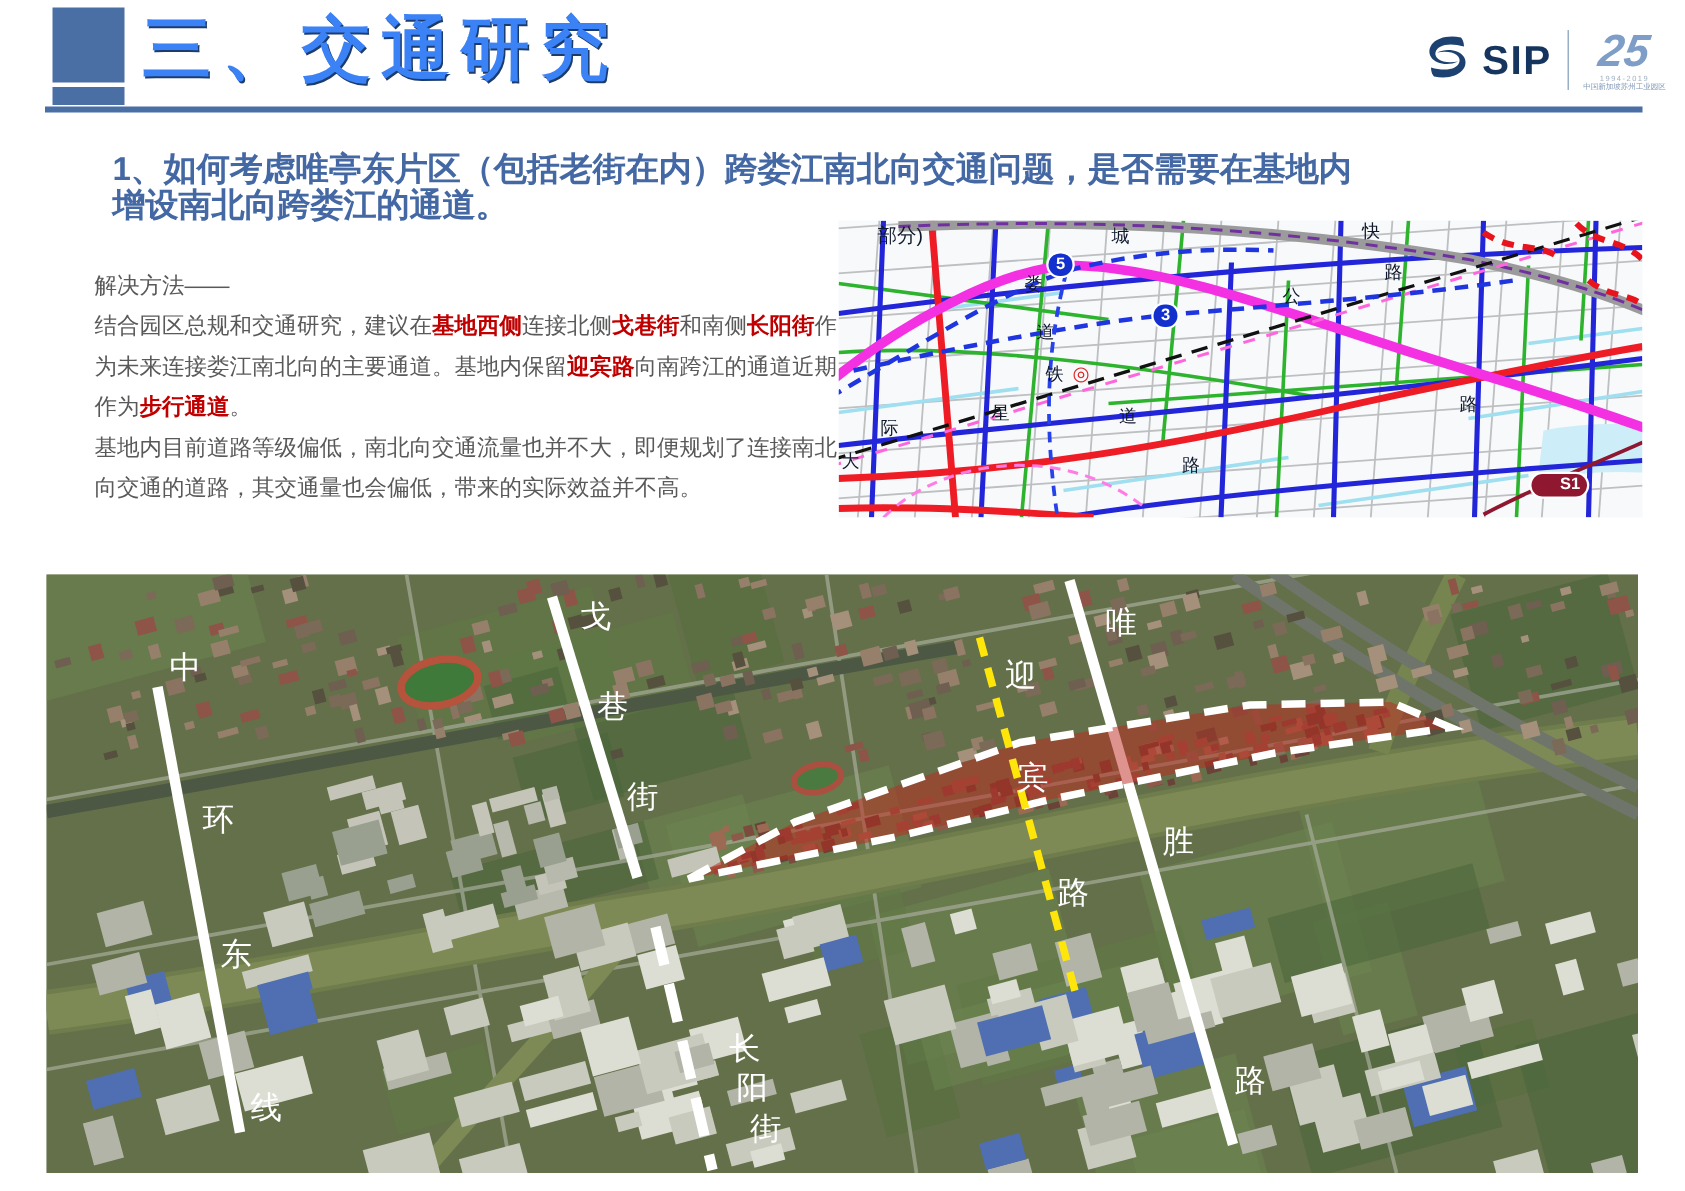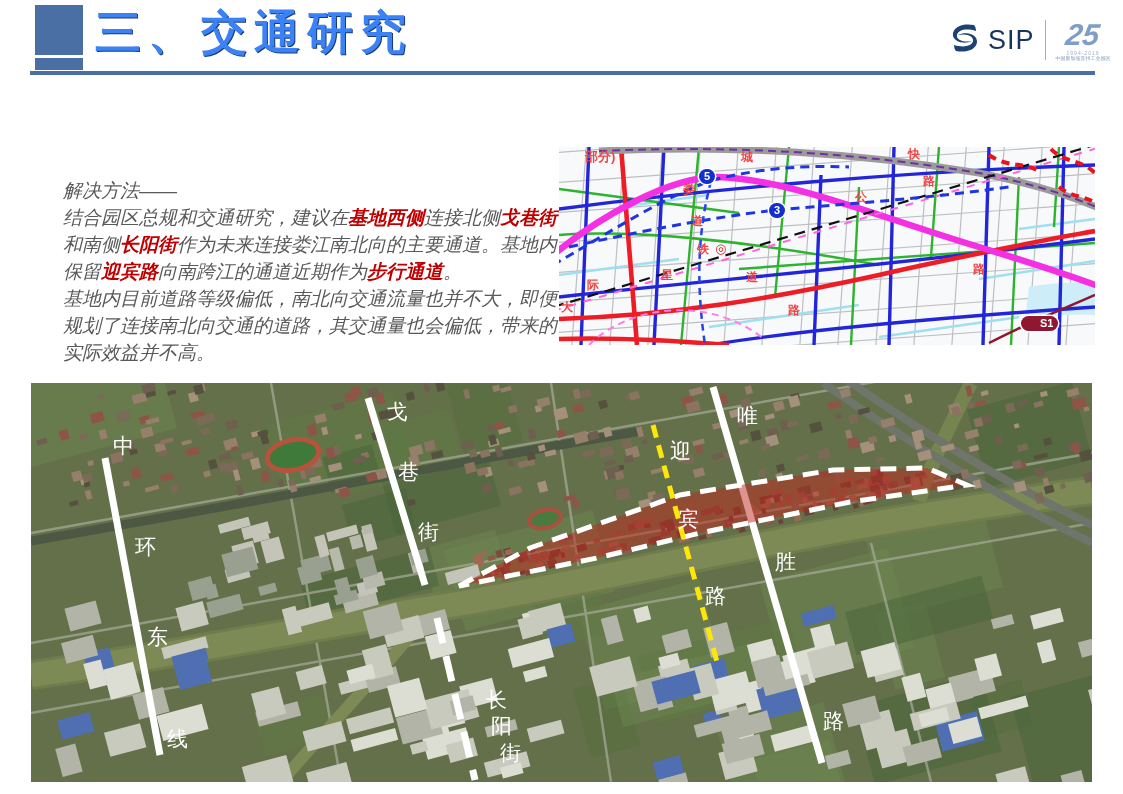--- a/index.html
+++ b/index.html
@@ -8,39 +8,39 @@
 
   
   .deco-square{position:absolute;left:35px;top:5px;width:48px;height:50px;background:#4a6fa5;}
   .deco-bar{position:absolute;left:35px;top:58px;width:48px;height:12px;background:#4a6fa5;}
   .page-title{position:absolute;left:95px;top:2px;font-size:46px;font-weight:bold;color:#3b82f6;
               letter-spacing:7px;text-shadow:1px 1px 0 #1c3c6b;}
   .header-rule{position:absolute;left:30px;top:71px;width:1065px;height:4px;background:#4a6fa5;}
 
   
   .logo{position:absolute;left:948px;top:14px;height:52px;display:flex;align-items:center;gap:6px;}
-  .logo-brand{font-size:27px;font-weight:normal;color:#16355e;letter-spacing:1px;}
+  .logo-brand{font-size:27px;font-weight:bold;color:#16355e;letter-spacing:1px;}
   .logo-div{width:1px;height:40px;background:#9ab0c9;margin:0 4px;}
   .logo-anniv{display:flex;flex-direction:column;align-items:center;line-height:1;}
   .logo-25{font-size:30px;font-weight:bold;font-style:italic;color:#7f9ec7;transform:skewX(-8deg);}
   .logo-cap1{font-size:5px;color:#a0aec2;letter-spacing:1px;margin-top:1px;}
   .logo-cap2{font-size:5px;color:#7f96b8;}
 
   
   .question{position:absolute;left:75px;top:101px;width:1010px;color:#4468a3;font-weight:bold;
             font-size:22px;line-height:24px;}
-  .solution{position:absolute;left:63px;top:177px;width:503px;color:#595959;font-size:19px;
-            line-height:27px;font-style:italic;}
+  .solution{position:absolute;left:63px;top:177px;width:503px;color:#595959;font-size:15px;
+            line-height:27px;}
   .solution .hl{color:#c00000;font-weight:bold;}
 
   
   .plan-map{position:absolute;left:559px;top:147px;width:536px;height:198px;overflow:hidden;background:#f7f9fb;}
   .plan-map svg{position:absolute;left:0;top:0;}
   #map-labels{position:absolute;left:0;top:0;width:100%;height:100%;}
-  .plan-char{position:absolute;color:#ef4444;font-size:12px;font-weight:bold;line-height:1;}
+  .plan-char{position:absolute;color:#0f172a;font-size:12px;font-weight:normal;line-height:1;}
   .badge{position:absolute;color:#fff;font-weight:bold;font-size:11px;line-height:1.2;
          border-radius:8px;padding:1px 5px;box-shadow:0 0 0 1.5px #fff;}
   .badge.metro{background:#1330cf;}
   .badge.rail{background:#8f1830;padding-left:19px;}
   .station{position:absolute;color:#e02020;font-size:13px;font-weight:bold;line-height:1;}
 
   
   .aerial{position:absolute;left:31px;top:383px;width:1061px;height:399px;overflow:hidden;background:#647049;}
   .aerial svg{position:absolute;left:0;top:0;}
   #sat-labels{position:absolute;left:0;top:0;width:100%;height:100%;}
@@ -65,20 +65,24 @@
     </span>
     <span class="logo-brand">SIP</span>
     <span class="logo-div"></span>
     <span class="logo-anniv">
       <span class="logo-25">25</span>
       <span class="logo-cap1">1994-2019</span>
       <span class="logo-cap2">中国新加坡苏州工业园区</span>
     </span>
   </div>
 
+  <div class="question">
+    <div>1、如何考虑唯亭东片区（包括老街在内）跨娄江南北向交通问题，是否需要在基地内</div>
+    <div>增设南北向跨娄江的通道。</div>
+  </div>
 
   <div class="solution"><span>解决方法——</span><br><span>结合园区总规和交通研究，建议在</span><span class="hl">基地西侧</span><span>连接北侧</span><span class="hl">戈巷街</span><span>和南侧</span><span class="hl">长阳街</span><span>作为未来连接娄江南北向的主要通道。基地内保留</span><span class="hl">迎宾路</span><span>向南跨江的通道近期作为</span><span class="hl">步行通道</span><span>。</span><br><span>基地内目前道路等级偏低，南北向交通流量也并不大，即便规划了连接南北向交通的道路，其交通量也会偏低，带来的实际效益并不高。</span></div>
 
   <div class="plan-map">
     <svg width="536" height="198" viewBox="0 0 536 198">
       <rect width="536" height="198" fill="#f7f9fb"></rect>
       <g id="map-grid" stroke="#bdbfc1" stroke-width="1.2">
           <line x1="-10" y1="-10" x2="-26" y2="210"></line>
           <line x1="28" y1="-10" x2="12" y2="210"></line>
           <line x1="66" y1="-10" x2="50" y2="210"></line>

